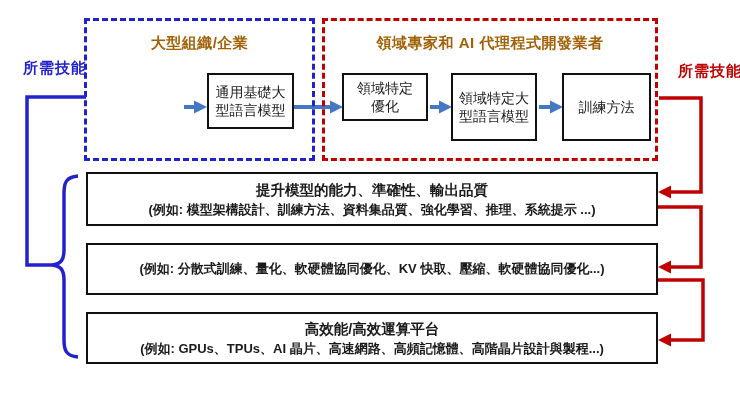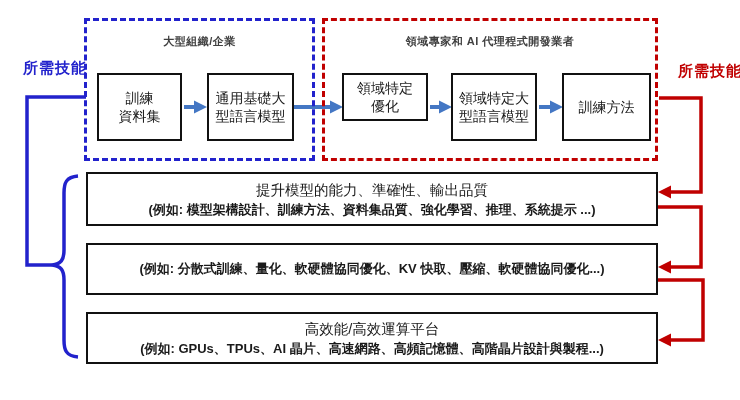--- a/index.html
+++ b/index.html
@@ -21,22 +21,22 @@
     position: absolute;
     box-sizing: border-box;
     background: transparent;
   }
   .group.blue { left: 84px; top: 18px; width: 231px; height: 143px; border: 3px dashed #2222cc; }
   .group.red  { left: 322px; top: 18px; width: 336px; height: 143px; border: 3px dashed #c00000; }
   .group-title {
     position: absolute;
     text-align: center;
     font-weight: bold;
-    font-size: 11px;
-    color: #404040;
+    font-size: 15px;
+    color: #a16207;
     letter-spacing: 0.5px;
     white-space: nowrap;
   }
   .node {
     position: absolute;
     box-sizing: border-box;
     border: 2.5px solid #111111;
     background: #ffffff;
     display: flex;
     align-items: center;
@@ -54,21 +54,21 @@
     background: #ffffff;
     left: 86px;
     width: 572px;
     display: flex;
     flex-direction: column;
     align-items: center;
     justify-content: center;
     text-align: center;
     color: #1a1a1a;
   }
-  .skill-box .sb-title { font-weight: normal; font-size: 14.5px; line-height: 1.45; }
+  .skill-box .sb-title { font-weight: bold; font-size: 14.5px; line-height: 1.45; }
   .skill-box .sb-examples { font-size: 13px; line-height: 1.35; font-weight: bold; }
   .skill-label {
     position: absolute;
     font-weight: bold;
     font-size: 15px;
     letter-spacing: 1px;
     white-space: nowrap;
     margin-left: 14px;
   }
   .skill-label.left  { left: 9px;  top: 59px; color: #2222cc; }
@@ -125,23 +125,21 @@
         <polygon points="658,340 671,333.5 671,346.5" fill="#c00000" stroke="none"></polygon>
       </g>
     </g>
   </svg>
 
   <div class="skill-label left">所需技能</div>
   <div class="skill-label right">所需技能</div>
 
   <div class="group blue"></div>
   <div class="group-title" style="left:84px; width:231px; top:34px">大型組織/企業</div>
-  <div class="node" style="left:97px; top:73px; width:85px; height:68px">訓練
-資料集</div>
-  <div class="node" style="left:207px; top:73px; width:87px; height:68px">通用基礎大
+  <div class="node" style="left:207px; top:73px; width:87px; height:56px">通用基礎大
 型語言模型</div>
 
   <div class="group red"></div>
   <div class="group-title" style="left:322px; width:336px; top:34px">領域專家和 AI 代理程式開發業者</div>
   <div class="node" style="left:342px; top:73px; width:86px; height:48px">領域特定
 優化</div>
   <div class="node" style="left:451px; top:73px; width:86px; height:68px">領域特定大
 型語言模型</div>
   <div class="node" style="left:562px; top:73px; width:89px; height:68px">訓練方法</div>
 

